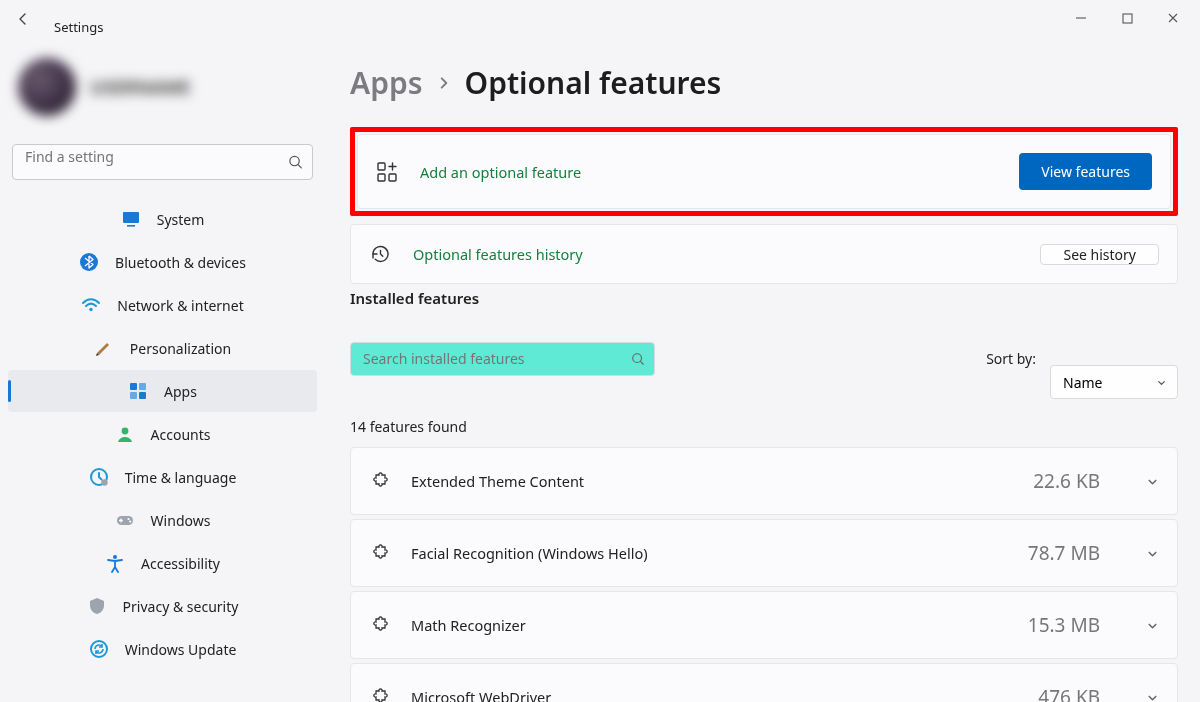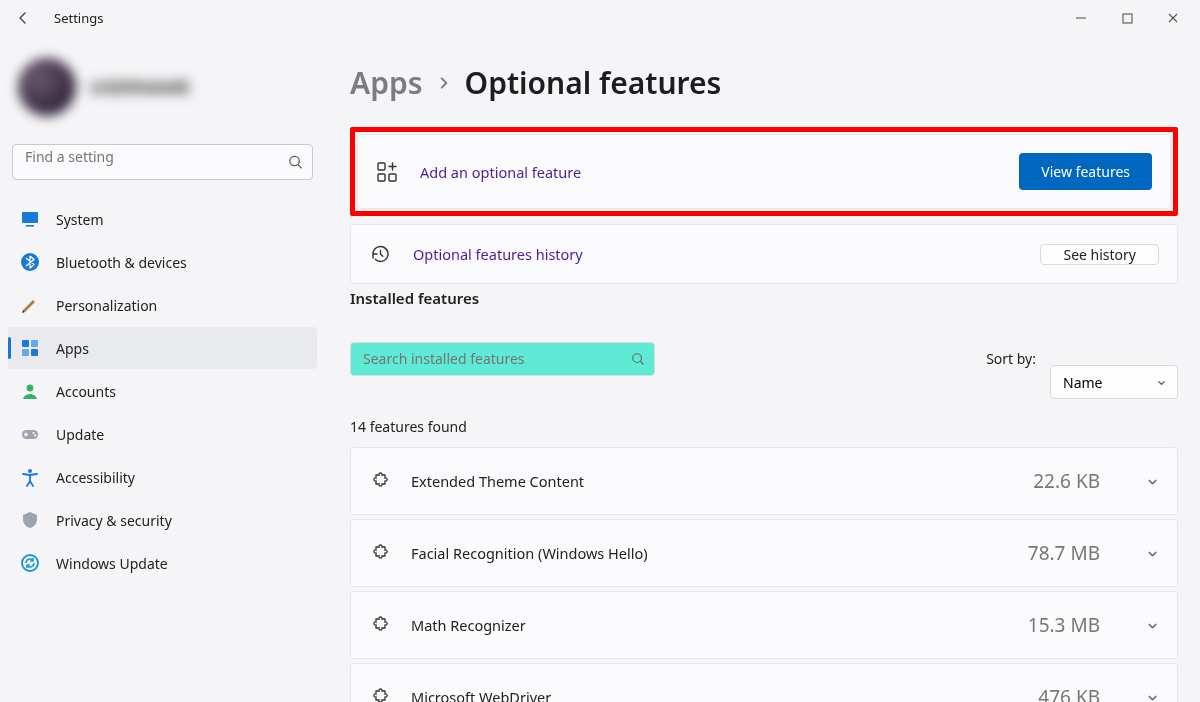--- a/index.html
+++ b/index.html
@@ -1,51 +1,51 @@
 <!DOCTYPE html>
 <html><head>
 <meta charset="utf-8">
 <style>
 * { margin: 0; padding: 0; box-sizing: border-box; font-family: "Segoe UI", -apple-system, system-ui, sans-serif; }
 html, body { width: 1200px; height: 702px; overflow: hidden; background: #f5f5f7; }
 
-.titlebar { position: absolute; top:0; left:0; right:4px; height: 36px; display:flex; align-items:center; background:#f5f5f7; }
+.titlebar { position: absolute; top:0; left:0; right:4px; height: 36px; display:flex; align-items:flex-end; background:#f5f5f7; }
 .back-btn { width:34px; height:34px; display:flex; align-items:center; justify-content:center; margin-left:6px; cursor:pointer; border-radius:4px; }
 .app-title { margin-left:14px; font-size:13px; color:#222; }
 .win-controls { position:absolute; right:0; top:0; display:flex; }
 .win-controls .wc { width:46px; height:36px; display:flex; align-items:center; justify-content:center; }
 .win-controls svg { stroke:#555; }
 
 .sidebar { position:absolute; top:50px; left:0; width:325px; bottom:0; padding: 0 8px; }
 .profile-row { display:flex; align-items:center; gap:14px; padding:8px 10px 16px 10px; filter: blur(6px); }
 .avatar { width:58px; height:58px; border-radius:50%; background: radial-gradient(circle at 35% 35%, #6b5b6e 0%, #413349 50%, #1c1520 100%); }
 .profile-name { font-size:18px; font-weight:600; color:#222; letter-spacing:.3px; }
 
 .search-wrap { margin: 12px 4px 18px 4px; position:relative; }
 .search-input { width:100%; height:36px; border:1px solid #c9c9cc; border-radius:4px; background:#fbfbfd; padding: 0 36px 11px 12px; font-size:14px; color:#555; outline:none; }
 .search-icon-s { position:absolute; right:10px; top:50%; transform:translateY(-50%); }
 
 .navlist { list-style:none; margin-top:4px; }
-.nav-item { display:flex; align-items:center; height:42px; padding:0 12px; gap:16px; border-radius:4px; cursor:pointer; margin:1px 0; }
+.nav-item { display:flex; align-items:center; height:42px; padding:0 12px; gap:16px; border-radius:4px; cursor:pointer; margin:1px 0;justify-content:center; }
 .nav-item.selected { background:#e9eaee; position:relative; }
 .nav-item.selected::before { content:""; position:absolute; left:0; top:10px; bottom:10px; width:3px; background:#1976d2; border-radius:2px; }
 .nav-label { font-size:14px; color:#222; }
 .nav-ico { width:20px; height:20px; display:flex; align-items:center; justify-content:center; }
 
 .main { position:absolute; top:50px; left:350px; right:22px; bottom:0; overflow:hidden; }
 .crumb { margin-top:12px; display:flex; align-items:center; gap:14px; }
 .crumb-parent { font-size:30px; font-weight:600; color:#7b7b80; }
 .crumb-sep { font-size:20px; color:#888; }
 .crumb-current { font-size:30px; font-weight:600; color:#1d1d1f; }
 
 .cards { margin-top:24px; }
 
 .card { background:#fbfbfd; border:1px solid #e6e6e9; border-radius:4px; display:flex; align-items:center; padding:18px 18px; gap:22px; margin-bottom:4px; }
 .card .card-ico { width:22px; height:22px; }
-.card .card-label { font-size:14.5px; color:#4c1d95; flex:1; }
+.card .card-label { font-size:14.5px; color:#15803d; flex:1; }
 .card .action-primary { background:#0067c0; color:#fff; border:none; border-radius:4px; padding:9px 22px; font-size:14px; cursor:pointer; }
 .card .action-secondary { background:#fefeff; color:#222; border:1px solid #d9d9dc; border-radius:4px; padding:0 22px; font-size:14px; cursor:pointer; }
 
 .highlight-box { border:5px solid #ff0000; border-radius:2px; padding:2px; margin-bottom:8px; }
 .highlight-box .card { margin-bottom:0; }
 
 .section-h { font-size:15px; font-weight:600; color:#222; }
 .filter-row { display:flex; align-items:center; margin-top:10px; gap:14px; }
 .inst-search-wrap { position:relative; width:305px; }
 .inst-search { width:100%; height:34px; border:1px solid #dadadd; border-radius:4px; background:#5eead4; padding:0 34px 0 12px; font-size:14px; color:#555; outline:none; }
@@ -121,20 +121,28 @@
         <span class="nav-ico">
           <svg width="20" height="20" viewBox="0 0 20 20">
             <use href="#i-bluetooth"></use>
           </svg>
         </span>
         <span class="nav-label">Bluetooth &amp; devices</span>
       </li>
       <li class="nav-item">
         <span class="nav-ico">
           <svg width="20" height="20" viewBox="0 0 20 20">
+            <use href="#i-network"></use>
+          </svg>
+        </span>
+        <span class="nav-label">Network &amp; internet</span>
+      </li>
+      <li class="nav-item">
+        <span class="nav-ico">
+          <svg width="20" height="20" viewBox="0 0 20 20">
             <use href="#i-personalization"></use>
           </svg>
         </span>
         <span class="nav-label">Personalization</span>
       </li>
       <li class="nav-item selected">
         <span class="nav-ico">
           <svg width="20" height="20" viewBox="0 0 20 20">
             <use href="#i-apps"></use>
           </svg>
@@ -145,24 +153,32 @@
         <span class="nav-ico">
           <svg width="20" height="20" viewBox="0 0 20 20">
             <use href="#i-accounts"></use>
           </svg>
         </span>
         <span class="nav-label">Accounts</span>
       </li>
       <li class="nav-item">
         <span class="nav-ico">
           <svg width="20" height="20" viewBox="0 0 20 20">
+            <use href="#i-time"></use>
+          </svg>
+        </span>
+        <span class="nav-label">Time &amp; language</span>
+      </li>
+      <li class="nav-item">
+        <span class="nav-ico">
+          <svg width="20" height="20" viewBox="0 0 20 20">
             <use href="#i-gaming"></use>
           </svg>
         </span>
-        <span class="nav-label">Update</span>
+        <span class="nav-label">Windows</span>
       </li>
       <li class="nav-item">
         <span class="nav-ico">
           <svg width="20" height="20" viewBox="0 0 20 20">
             <use href="#i-accessibility"></use>
           </svg>
         </span>
         <span class="nav-label">Accessibility</span>
       </li>
       <li class="nav-item">

